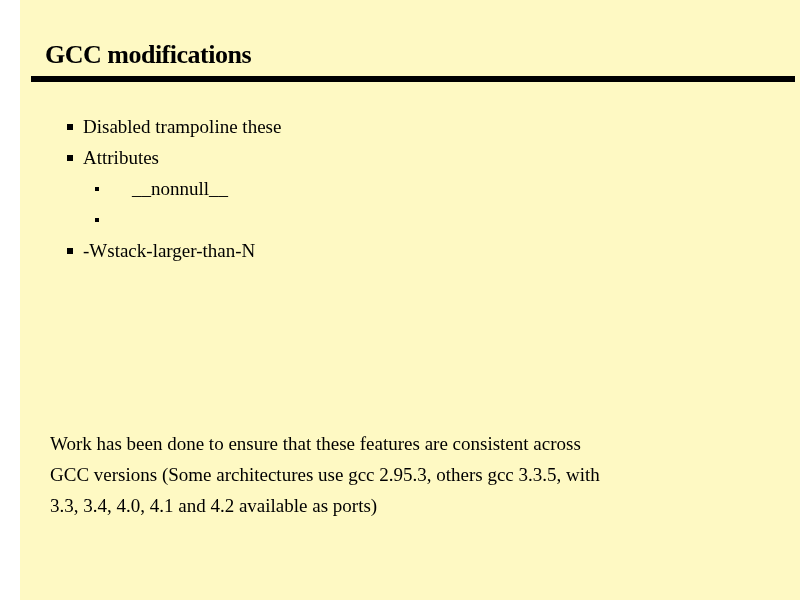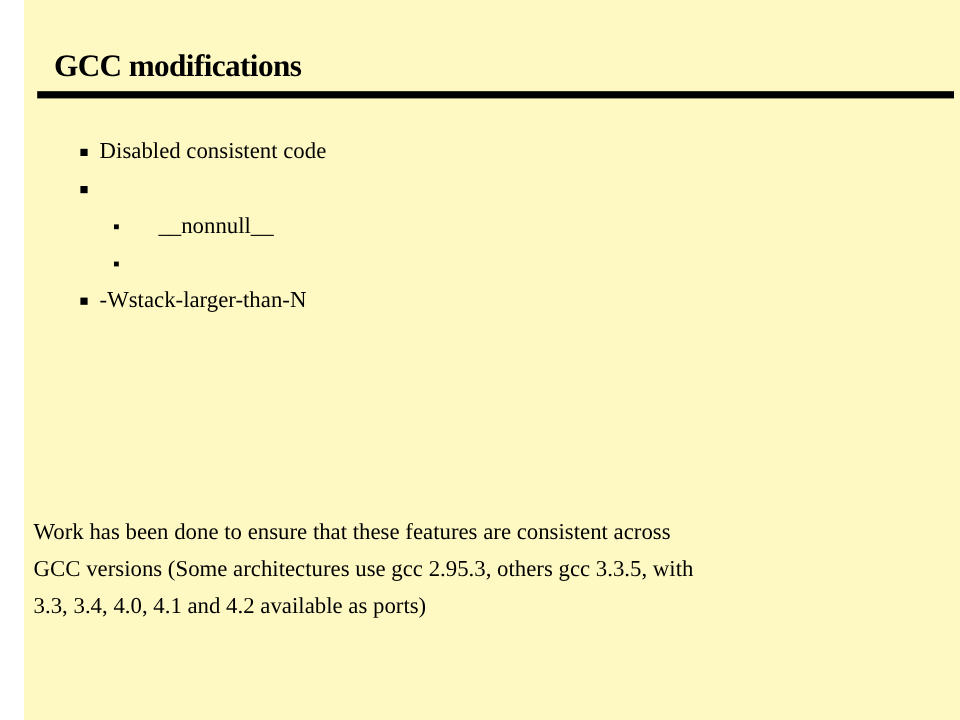--- a/index.html
+++ b/index.html
@@ -58,21 +58,21 @@
   }
   .bullet-row.l1 .marker { left: 47px; width: 6px; height: 6px; }
   .bullet-row.l2 .marker { left: 75px; width: 4px; height: 4px; }
   .notes {
     position: absolute;
     left: 22px;
     top: 331px;
   }
   .paragraph {
     position: absolute;
-    left: 8px;
+    left: 30px;
     top: 428px;
   }
   .text-line {
     height: 31px;
     line-height: 31px;
     font-size: 19px;
     white-space: nowrap;
   }
 </style>
 </head>
@@ -80,24 +80,25 @@
 
 <div class="slide">
 
   <div class="title">GCC modifications</div>
 
   <div class="title-rule"></div>
 
   <div class="bullet-list">
     <div class="bullet-row l1">
       <span class="marker"></span>
-      <span>Disabled consistent code</span>
+      <span>Disabled trampoline these</span>
     </div>
     <div class="bullet-row l1">
       <span class="marker"></span>
+      <span>Attributes</span>
     </div>
     <div class="bullet-row l2">
       <span class="marker"></span>
       <span>__nonnull__</span>
     </div>
     <div class="bullet-row l2">
       <span class="marker"></span>
     </div>
     <div class="bullet-row l1">
       <span class="marker"></span>

